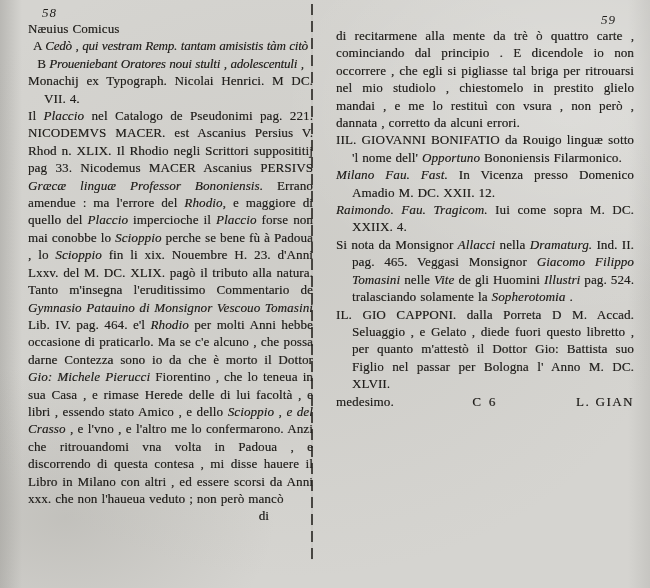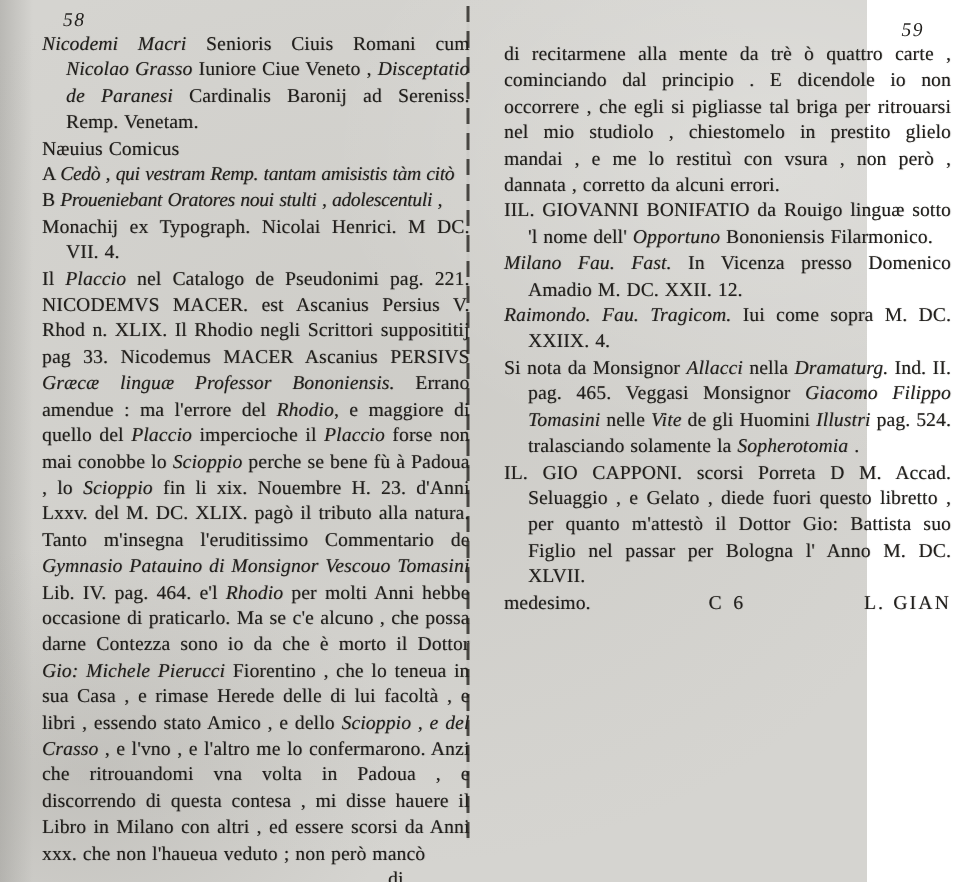--- a/index.html
+++ b/index.html
@@ -1,20 +1,20 @@
 <!DOCTYPE html>
 <html><head>
 <meta charset="utf-8">
 <style>
   html, body { margin:0; padding:0; }
   body { width:650px; height:588px; overflow:hidden; }
 
   .scan {
     position:relative;
-    width:578px; height:588px;
+    width:650px; height:588px;
     background:
       radial-gradient(ellipse 300px 220px at 10% 88%, rgba(150,148,142,.30), transparent 70%),
       radial-gradient(ellipse 420px 300px at 88% 18%, rgba(255,255,255,.22), transparent 70%),
       radial-gradient(ellipse 520px 420px at 45% 45%, rgba(168,166,158,.16), transparent 75%),
       linear-gradient(90deg, #b9b8b4 0px, #d5d4d0 22px, #d5d4d0 628px, #c6c5c1 650px),
       #d5d4d0;
     font-family:"Liberation Serif","DejaVu Serif",serif;
     color:#211f1c;
   }
 
@@ -30,61 +30,60 @@
   .pn-right { left:601px; top:12px; }
 
   .col { position:absolute; font-size:13px; line-height:17.4px;
          letter-spacing:.12px; word-spacing:.6px;
          text-shadow:0.3px 0.3px 0.55px rgba(33,31,28,.5); }
   .col-left  { left:28px;  top:20px; width:285px; }
   .col-right { left:336px; top:27px; width:298px; }
 
   .para { margin:0; text-align:justify; }
   .para.center { text-align:left; }
-  .para.verse  { text-align:left; white-space:nowrap; overflow:hidden; letter-spacing:-0.2px; }
+  .para.verse  { text-align:center; white-space:nowrap; overflow:hidden; letter-spacing:-0.2px; }
   .para.hang   { padding-left:16px; text-indent:-16px; }
   .it { font-style:italic; }
 
   .catchline { text-align:right; padding-right:44px; }
   .lastline  { display:flex; justify-content:space-between; align-items:baseline; }
   .lastline .sig { letter-spacing:2px; }
   .lastline .cw  { letter-spacing:1.5px; }
 </style>
 </head>
 <body>
 
 <div class="scan">
 
   <div class="gutter"></div>
 
   <span class="pn pn-left">58</span>
   <span class="pn pn-right">59</span>
 
   <div class="col col-left">
     <div id="paras-left">
-        <div class="para hang"><span class="it">Nicodemi Macri</span><span> Senioris Ciuis Romani cum </span><span class="it">Nicolao Grasso</span><span> Iuniore Ciue Veneto , </span><span class="it">Disceptatio de Paranesi</span><span> Cardinalis Baronij ad Sereniss. Remp. Venetam.</span></div>
         <div class="para center"><span>Næuius Comicus</span></div>
         <div class="para verse"><span>A </span><span class="it">Cedò , qui vestram Remp. tantam amisistis tàm citò</span></div>
         <div class="para verse"><span>B </span><span class="it">Proueniebant Oratores noui stulti , adolescentuli ,</span></div>
         <div class="para hang"><span>Monachij ex Typograph. Nicolai Henrici. M DC. VII. 4.</span></div>
         <div class="para flow"><span>Il </span><span class="it">Placcio</span><span> nel Catalogo de Pseudonimi pag. 221. NICODEMVS MACER. est Ascanius Persius V. Rhod n. XLIX. Il Rhodio negli Scrittori supposititij pag 33. Nicodemus MACER Ascanius PERSIVS </span><span class="it">Græcæ linguæ Professor Bononiensis.</span><span> Errano amendue : ma l'errore del </span><span class="it">Rhodio</span><span>, e maggiore di quello del </span><span class="it">Placcio</span><span> impercioche il </span><span class="it">Placcio</span><span> forse non mai conobbe lo </span><span class="it">Scioppio</span><span> perche se bene fù à Padoua , lo </span><span class="it">Scioppio</span><span> fin li xix. Nouembre H. 23. d'Anni Lxxv. del M. DC. XLIX. pagò il tributo alla natura. Tanto m'insegna l'eruditissimo Commentario de </span><span class="it">Gymnasio Patauino di Monsignor Vescouo Tomasini</span><span> Lib. IV. pag. 464. e'l </span><span class="it">Rhodio</span><span> per molti Anni hebbe occasione di praticarlo. Ma se c'e alcuno , che possa darne Contezza sono io da che è morto il Dottor </span><span class="it">Gio: Michele Pierucci</span><span> Fiorentino , che lo teneua in sua Casa , e rimase Herede delle di lui facoltà , e libri , essendo stato Amico , e dello </span><span class="it">Scioppio , e del Crasso</span><span> , e l'vno , e l'altro me lo confermarono. Anzi che ritrouandomi vna volta in Padoua , e discorrendo di questa contesa , mi disse hauere il Libro in Milano con altri , ed essere scorsi da Anni xxx. che non l'haueua veduto ; non però mancò</span></div>
       </div>
     <div class="catchline">
       <span>di</span>
     </div>
   </div>
 
   <div class="col col-right">
     <div id="paras-right">
         <div class="para flow"><span>di recitarmene alla mente da trè ò quattro carte , cominciando dal principio . E dicendole io non occorrere , che egli si pigliasse tal briga per ritrouarsi nel mio studiolo , chiestomelo in prestito glielo mandai , e me lo restituì con vsura , non però , dannata , corretto da alcuni errori.</span></div>
         <div class="para hang"><span>IIL. GIOVANNI BONIFATIO da Rouigo linguæ sotto 'l nome dell' </span><span class="it">Opportuno</span><span> Bononiensis Filarmonico.</span></div>
         <div class="para hang"><span class="it">Milano Fau. Fast.</span><span> In Vicenza presso Domenico Amadio M. DC. XXII. 12.</span></div>
         <div class="para hang"><span class="it">Raimondo. Fau. Tragicom.</span><span> Iui come sopra M. DC. XXIIX. 4.</span></div>
         <div class="para hang"><span>Si nota da Monsignor </span><span class="it">Allacci</span><span> nella </span><span class="it">Dramaturg.</span><span> Ind. II. pag. 465. Veggasi Monsignor </span><span class="it">Giacomo Filippo Tomasini</span><span> nelle </span><span class="it">Vite</span><span> de gli Huomini </span><span class="it">Illustri</span><span> pag. 524. tralasciando solamente la </span><span class="it">Sopherotomia</span><span> .</span></div>
-        <div class="para hang"><span>IL. GIO CAPPONI. scorsi Porreta D M. Accad. Seluaggio , e Gelato , diede fuori questo libretto , per quanto m'attestò il Dottor Gio: Battista suo Figlio nel passar per Bologna l' Anno M. DC. XLVII.</span></div>
+        <div class="para hang"><span>IL. GIO CAPPONI. dalla Porreta D M. Accad. Seluaggio , e Gelato , diede fuori questo libretto , per quanto m'attestò il Dottor Gio: Battista suo Figlio nel passar per Bologna l' Anno M. DC. XLVII.</span></div>
       </div>
     <div class="lastline">
       <span>medesimo.</span>
       <span class="sig">C 6</span>
       <span class="cw">L. GIAN</span>
     </div>
   </div>
 
 </div>
 

